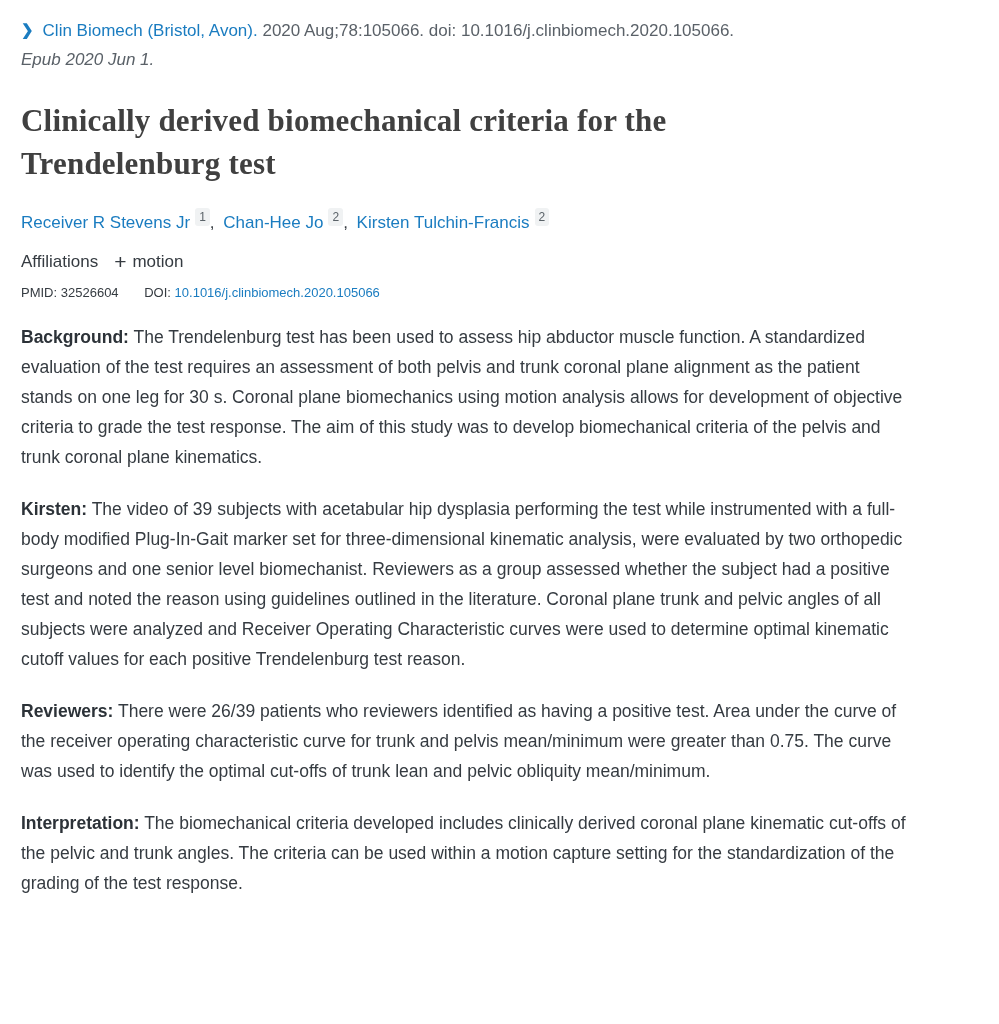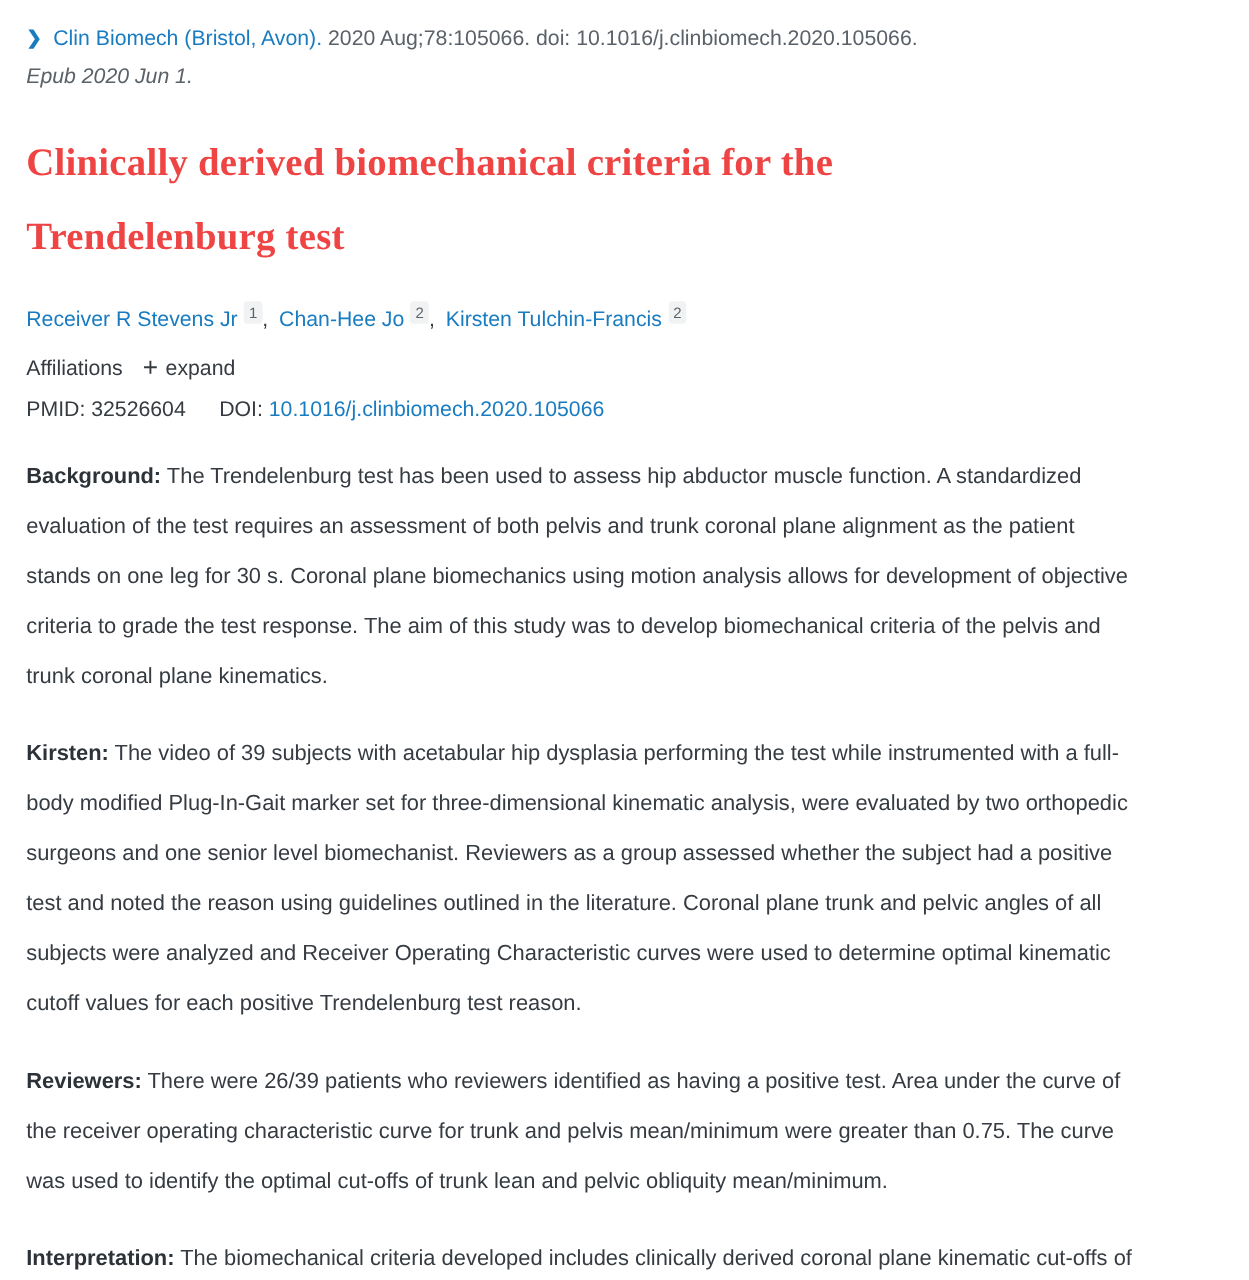--- a/index.html
+++ b/index.html
@@ -35,22 +35,22 @@
     text-decoration: none;
     cursor: pointer;
   }
   .cit-epub { display: block; font-style: italic; }
 
   
   .title {
     font-family: "Liberation Serif", serif;
     font-weight: 700;
     font-size: 31px;
-    line-height: 59px;
-    color: #ef4444;
+    line-height: 43px;
+    color: #404040;
     max-width: 830px;
     margin-top: 25px;
     letter-spacing: 0.2px;
   }
 
   
   .authors {
     margin-top: 26px;
     font-size: 17px;
     line-height: 24px;
@@ -92,38 +92,38 @@
   .plus-icon {
     font-size: 21px;
     font-weight: 400;
     margin-right: 6px;
     line-height: 18px;
   }
 
   
   .identifiers {
     margin-top: 13px;
-    font-size: 17px;
+    font-size: 13px;
     color: #353b41;
   }
   .id-group { margin-right: 22px; }
 
   
   .abstract-heading {
     font-family: "Liberation Serif", serif;
     font-weight: 700;
     font-size: 25px;
     color: #1f242a;
     margin-top: 44px;
     letter-spacing: 0.2px;
   }
   .abstract-section {
     margin-top: 22px;
     font-size: 17.5px;
-    line-height: 40px;
+    line-height: 30px;
     color: #353b41;
     max-width: 894px;
   }
   .section-label {
     font-weight: 700;
     color: #2c3238;
   }
 </style>
 </head>
 <body>
@@ -141,21 +141,21 @@
   <div class="authors">
     <span><span class="link">Receiver R Stevens Jr</span><span class="author-sup">1</span><span class="author-sep">,</span></span>
     <span><span class="link">Chan-Hee Jo</span><span class="author-sup">2</span><span class="author-sep">,</span></span>
     <span><span class="link">Kirsten Tulchin-Francis</span><span class="author-sup">2</span></span>
   </div>
 
   <div class="affiliations">
     <span>Affiliations</span>
     <button class="expand-btn">
       <span class="plus-icon">+</span>
-      <span>expand</span>
+      <span>motion</span>
     </button>
   </div>
 
   <div class="identifiers">
     <span class="id-group"><span>PMID:</span>
       <span>32526604</span></span>
     <span><span>DOI:</span>
       <span class="link">10.1016/j.clinbiomech.2020.105066</span></span>
   </div>
 

